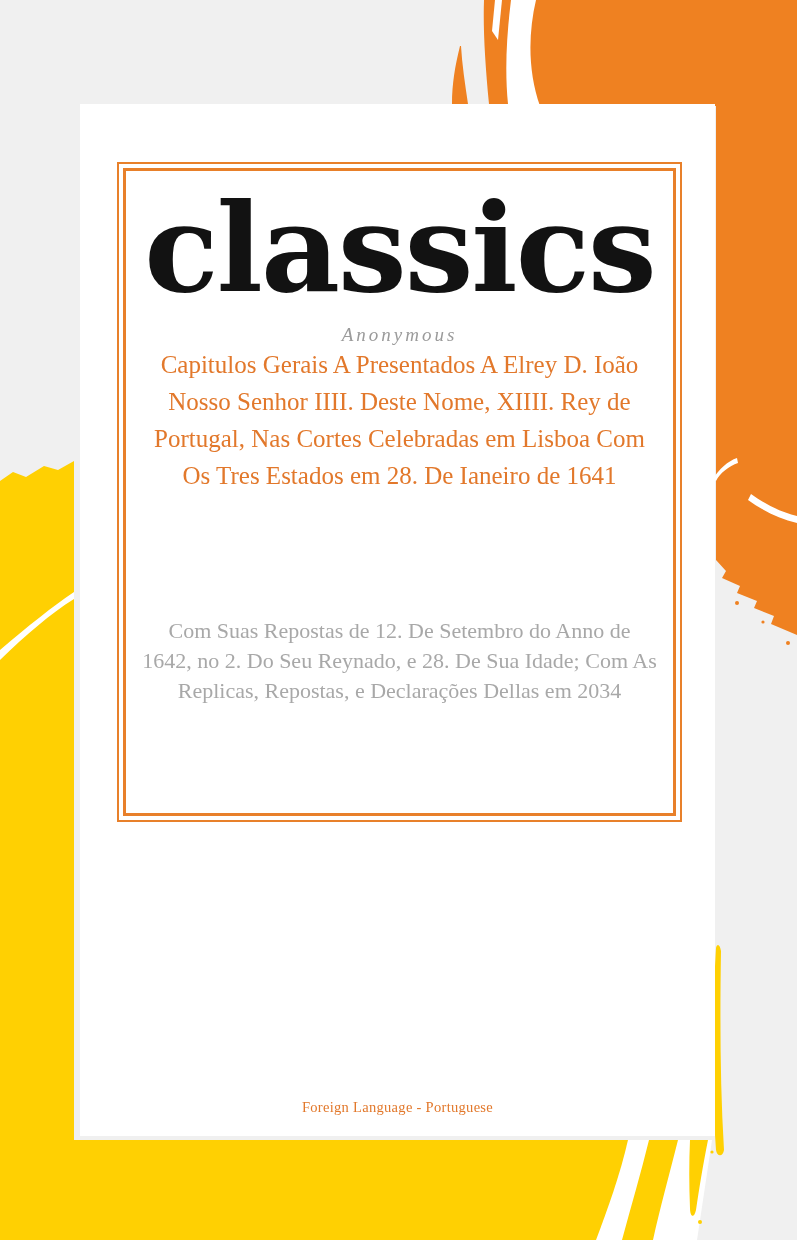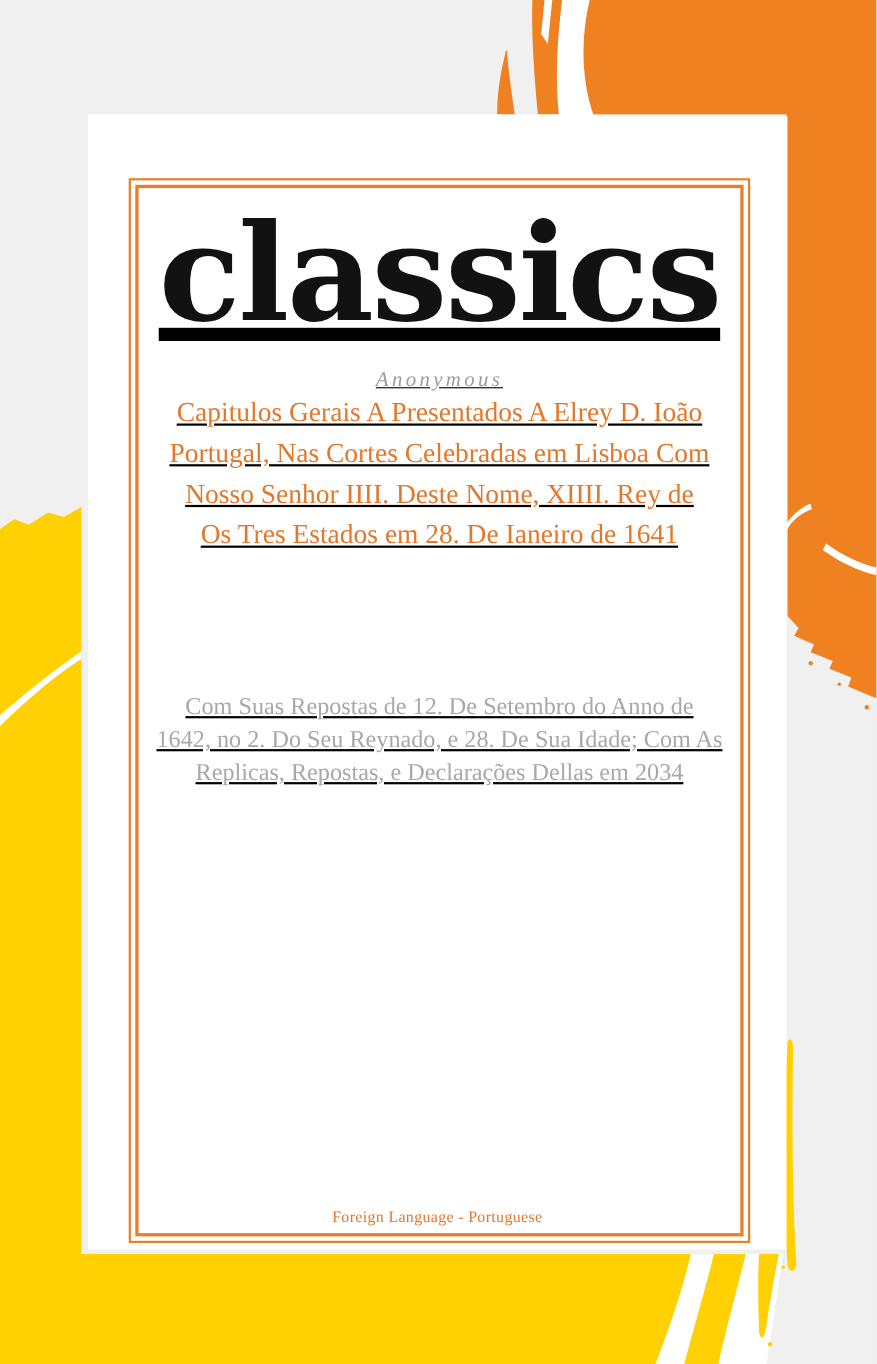--- a/index.html
+++ b/index.html
@@ -18,40 +18,40 @@
     position:relative;width:797px;height:1240px;overflow:hidden;
     background:var(--bg-gray);
     font-family:"Liberation Serif", serif;
   }
   .bg{position:absolute;left:0;top:0;width:797px;height:1240px;display:block;}
   .card{
     position:absolute;left:80px;top:104px;width:635px;height:1032px;
     background:#ffffff;
   }
   .frame{
-    position:absolute;left:37px;right:33px;top:58px;height:968px;
+    position:absolute;left:37px;right:33px;top:58px;height:660px;
     border:2px solid var(--accent);
-    padding:4px;box-sizing:border-box;text-decoration:underline;
+    padding:4px;box-sizing:border-box;
   }
   .frame-inner{
     width:100%;height:100%;box-sizing:border-box;
     border:3px solid var(--accent);
     text-align:center;overflow:hidden;
   }
   .series-title{
     margin:6px 0 0 0;
     font-family:"DejaVu Serif", serif;
     font-weight:bold;
     font-size:122px;line-height:142px;
     letter-spacing:-2px;
     color:var(--title-black);
   }
   .series-title .tline{display:block;white-space:nowrap;}
   .author{
-    margin-top:16px;
+    margin-top:5px;
     font-style:italic;font-size:19px;letter-spacing:3px;
     color:var(--author-gray);
   }
   .book-title{
     font-size:25px;line-height:37px;
     color:var(--accent-text);
   }
   .book-title .bline{display:block;white-space:nowrap;}
   .subtitle{
     margin-top:122px;
@@ -121,22 +121,22 @@
       <div class="frame-inner">
 
         <h1 class="series-title">
           <span class="tline">classics</span>
         </h1>
 
         <div class="author">Anonymous</div>
 
         <div class="book-title">
           <span class="bline">Capitulos Gerais A Presentados A Elrey D. Ioão</span>
+          <span class="bline">Nosso Senhor IIII. Deste Nome, XIIII. Rey de</span>
           <span class="bline">Portugal, Nas Cortes Celebradas em Lisboa Com</span>
-          <span class="bline">Nosso Senhor IIII. Deste Nome, XIIII. Rey de</span>
           <span class="bline">Os Tres Estados em 28. De Ianeiro de 1641</span>
         </div>
 
         <div class="subtitle">
           <span class="sline">Com Suas Repostas de 12. De Setembro do Anno de</span>
           <span class="sline">1642, no 2. Do Seu Reynado, e 28. De Sua Idade; Com As</span>
           <span class="sline">Replicas, Repostas, e Declarações Dellas em 2034</span>
         </div>
 
       </div>

